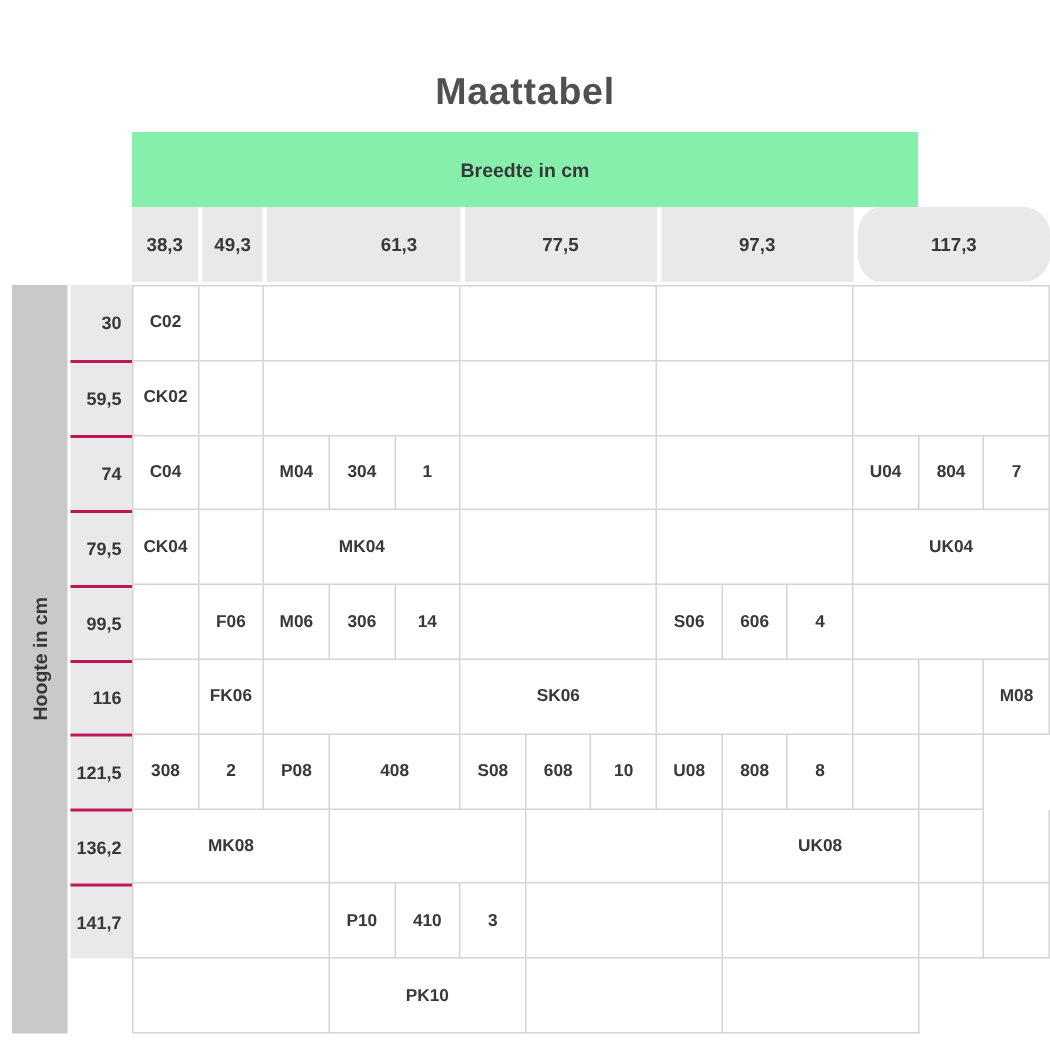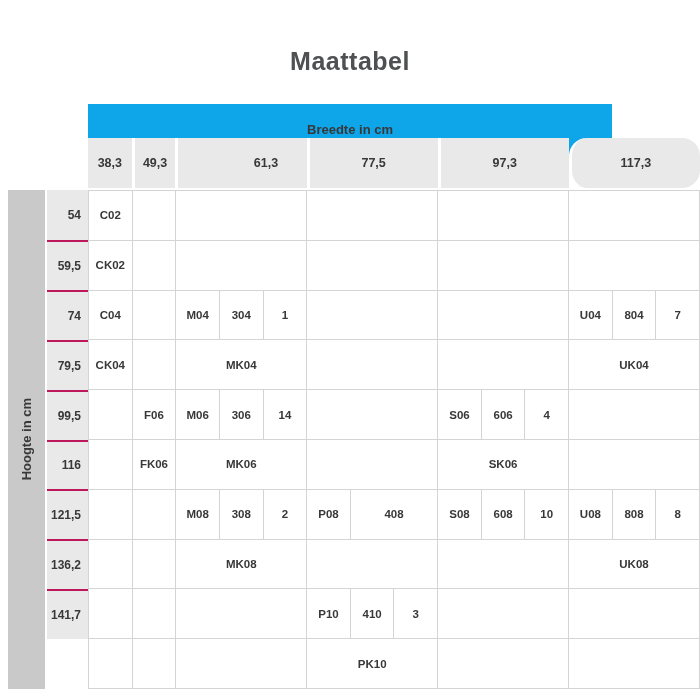--- a/index.html
+++ b/index.html
@@ -6,22 +6,22 @@
   body{font-family:"Liberation Sans","DejaVu Sans",sans-serif;}
   .canvas{position:relative;width:700px;height:700px;background:#fff;overflow:hidden;}
 
   .page-title{
     position:absolute;left:0;top:47px;width:700px;height:32px;
     text-align:center;font-size:25px;font-weight:bold;color:#4e5051;letter-spacing:.5px;
   }
 
   
   .breedte-band{
-    position:absolute;left:88px;top:104px;width:524px;height:50px;
-    background:#0ea5e9;display:flex;align-items:center;justify-content:center;
+    position:absolute;left:88px;top:88px;width:524px;height:50px;
+    background:#86efac;display:flex;align-items:center;justify-content:center;
     font-size:13px;font-weight:bold;color:#383838;
   }
 
   
   .width-row{
     position:absolute;left:88px;top:138px;width:612px;height:50px;
     display:grid;grid-template-columns:repeat(14,1fr);
   }
   .wcell{
     background:#e9e9e9;display:flex;align-items:center;justify-content:center;
@@ -82,21 +82,21 @@
       <div class="wcell sep" style="grid-column: span 3;">77,5</div>
       <div class="wcell sep" style="grid-column: span 3;">97,3</div>
       <div class="wcell sep" style="grid-column: span 3; border-radius: 18px;">117,3</div>
     </div>
 
   <div class="hoogte-band">
     <span class="vtext">Hoogte in cm</span>
   </div>
 
   <div class="height-col">
-      <div class="hcell">54</div>
+      <div class="hcell">30</div>
       <div class="hcell hsep">59,5</div>
       <div class="hcell hsep">74</div>
       <div class="hcell hsep">79,5</div>
       <div class="hcell hsep">99,5</div>
       <div class="hcell hsep">116</div>
       <div class="hcell hsep">121,5</div>
       <div class="hcell hsep">136,2</div>
       <div class="hcell hsep">141,7</div>
     </div>
 
@@ -134,21 +134,20 @@
       <div class="cell" style="grid-column: span 1;">M06</div>
       <div class="cell" style="grid-column: span 1;">306</div>
       <div class="cell" style="grid-column: span 1;">14</div>
       <div class="cell" style="grid-column: span 3;"></div>
       <div class="cell" style="grid-column: span 1;">S06</div>
       <div class="cell" style="grid-column: span 1;">606</div>
       <div class="cell" style="grid-column: span 1;">4</div>
       <div class="cell" style="grid-column: span 3;"></div>
       <div class="cell" style="grid-column: span 1;"></div>
       <div class="cell" style="grid-column: span 1;">FK06</div>
-      <div class="cell" style="grid-column: span 3;">MK06</div>
       <div class="cell" style="grid-column: span 3;"></div>
       <div class="cell" style="grid-column: span 3;">SK06</div>
       <div class="cell" style="grid-column: span 3;"></div>
       <div class="cell" style="grid-column: span 1;"></div>
       <div class="cell" style="grid-column: span 1;"></div>
       <div class="cell" style="grid-column: span 1;">M08</div>
       <div class="cell" style="grid-column: span 1;">308</div>
       <div class="cell" style="grid-column: span 1;">2</div>
       <div class="cell" style="grid-column: span 1;">P08</div>
       <div class="cell" style="grid-column: span 2;">408</div>

